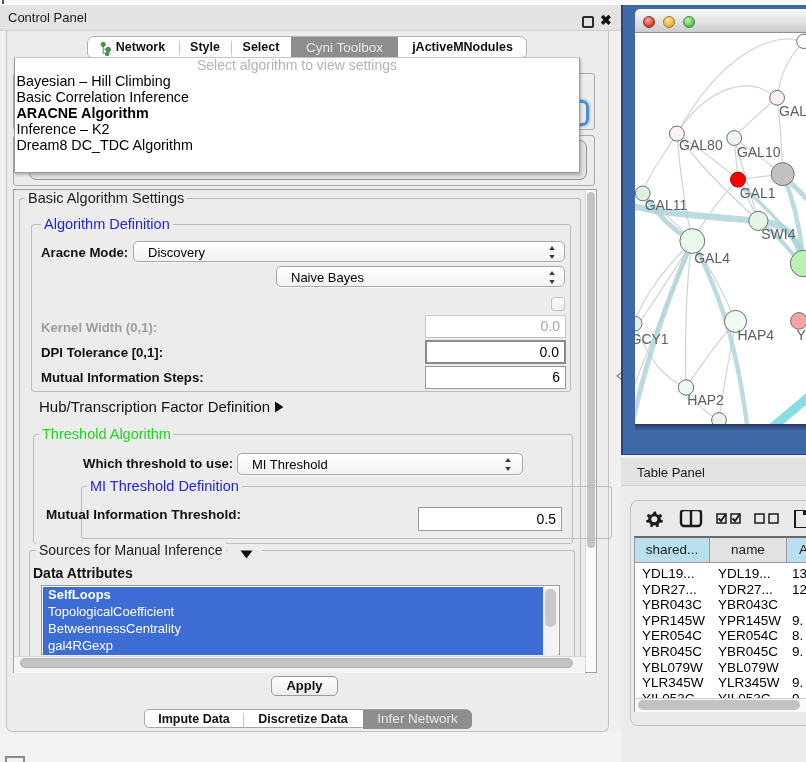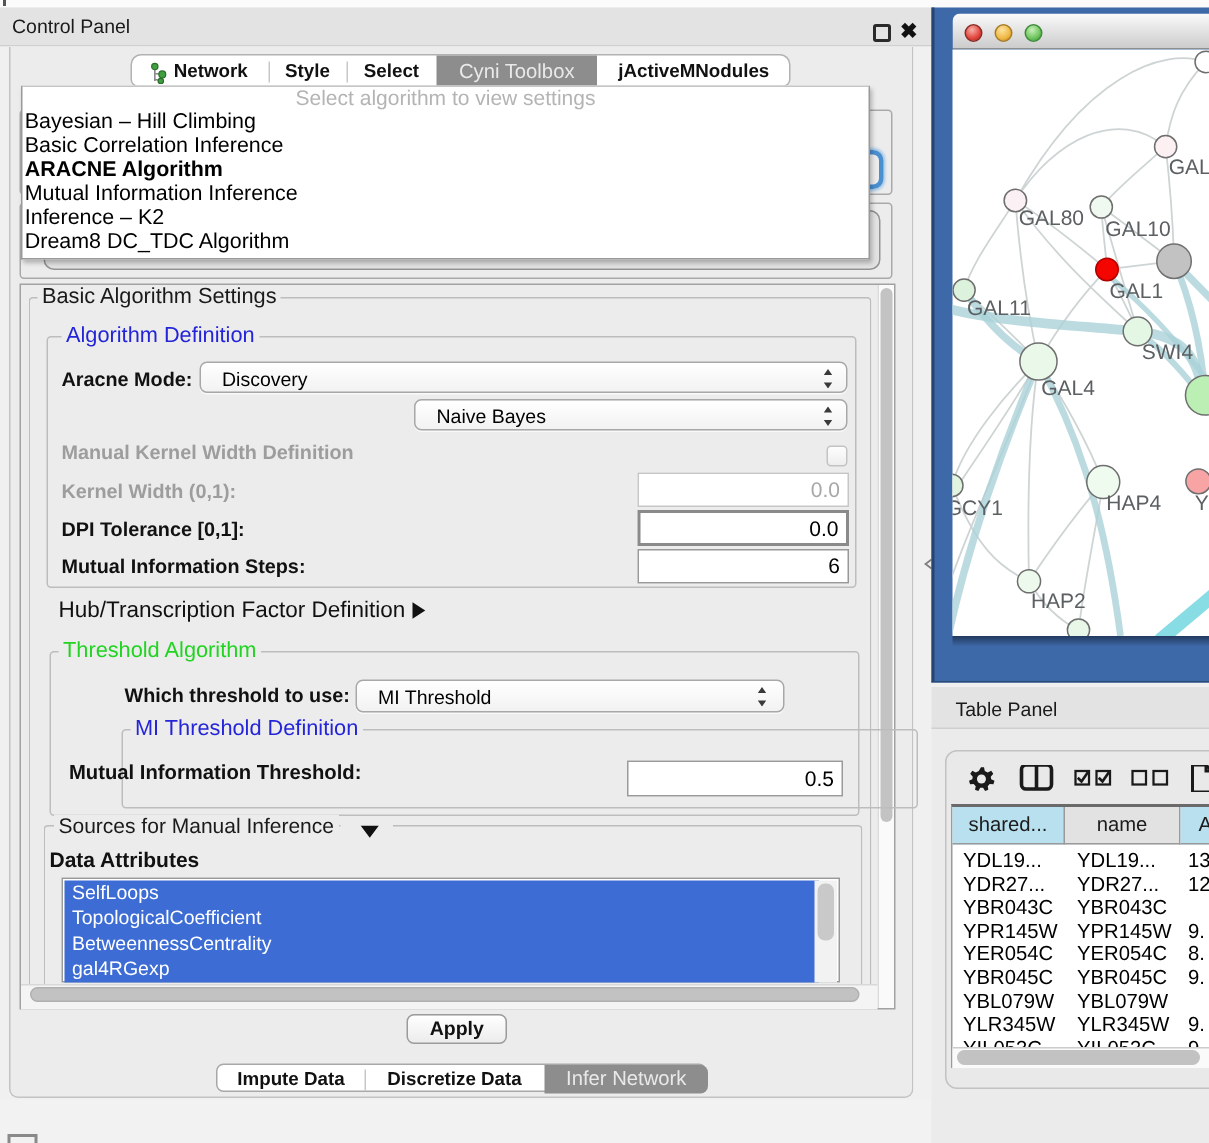--- a/index.html
+++ b/index.html
@@ -123,21 +123,20 @@
       <circle cx="8.2" cy="8.6" r="2.3" fill="#3fa03f" stroke="#2a6e2a" stroke-width="0.8"></circle>
       <circle cx="7.2" cy="13" r="1.8" fill="#3fa03f" stroke="#2a6e2a" stroke-width="0.8"></circle>
     </svg>
   </div>
 
   <div id="popup" class="abs">
     <div class="hint">Select algorithm to view settings</div>
     <div class="it">Bayesian – Hill Climbing</div>
     <div class="it">Basic Correlation Inference</div>
     <div class="it" style="font-weight:bold;">ARACNE Algorithm</div>
-    <div class="it">Mutual Information Inference</div>
     <div class="it">Inference – K2</div>
     <div class="it">Dream8 DC_TDC Algorithm</div>
   </div>
 
   <div id="spane" class="abs"></div>
   <div id="vsb" class="abs"></div>
   <div id="vthumb" class="abs"></div>
 
   <div class="gb abs" style="left:19px; top:198px; width:562px; height:470px; border-radius:3px 3px 0 0; border-bottom:none;">
     <span class="gbt" style="left:5px; color:#1a1a1a;">Basic Algorithm Settings</span>
@@ -152,21 +151,20 @@
     <svg class="arr" style="right:7px; top:4px;" width="8" height="13" viewBox="0 0 8 13">
         <path d="M4 0 L6.8 4 L1.2 4 Z M4 13 L6.8 9 L1.2 9 Z" fill="#3a3a3a"></path>
       </svg>
   </div>
   <div class="combo abs" style="left:276px; top:266px; width:289px; height:21px;">
     <span class="cbtxt">Naive Bayes</span>
     <svg class="arr" style="right:7px; top:4px;" width="8" height="13" viewBox="0 0 8 13">
         <path d="M4 0 L6.8 4 L1.2 4 Z M4 13 L6.8 9 L1.2 9 Z" fill="#3a3a3a"></path>
       </svg>
   </div>
-  <span class="lblg" style="left:41px; top:294px;">Manual Kernel Width Definition</span>
   <div class="abs" style="left:551px; top:297px; width:14px; height:14px; background:linear-gradient(#fdfdfd,#eeeeee); border:1px solid #c3c3c3; border-radius:3px;"></div>
   <span class="lblg" style="left:41px; top:320px;">Kernel Width (0,1):</span>
   <div class="field abs" style="left:425px; top:315px; width:141px; height:23px; border:1px solid #c6c6c6; color:#a8a8a8; line-height:21px;">0.0</div>
   <span class="lbl" style="left:41px; top:345px;">DPI Tolerance [0,1]:</span>
   <div class="field abs" style="left:425px; top:340px; width:141px; height:24px; border:2px solid #8a8a8a; color:#000; line-height:20px;">0.0</div>
   <span class="lbl" style="left:41px; top:370px;">Mutual Information Steps:</span>
   <div class="field abs" style="left:425px; top:366px; width:141px; height:23px; border:1px solid #999999; color:#000; line-height:21px;">6</div>
 
   <span class="abs" style="left:39px; top:398px; font-size:15px; color:#111;">Hub/Transcription Factor Definition</span>
   <svg class="abs" style="left:274px; top:401px;" width="10" height="12">
@@ -192,21 +190,21 @@
   <div class="gb abs" style="left:29px; top:550px; width:546px; height:122px; border-bottom:none; border-radius:3px 3px 0 0;">
     <span class="gbt" style="left:6px; color:#1a1a1a; font-size:14px;">Sources for Manual Inference</span>
   </div>
   <span class="abs" style="left:227px; top:546px; width:35px; height:10px; background:#ececec;"></span>
   <svg class="abs" style="left:240px; top:550px;" width="13" height="9">
       <path d="M0.5 0.5 L12.5 0.5 L6.5 8.5 Z" fill="#111"></path>
     </svg>
   <span class="lbl" style="left:33px; top:565px; font-size:14px;">Data Attributes</span>
   <div class="abs" style="left:41px; top:585px; width:519px; height:70px; background:#fff; border:1px solid #999;">
     <div style="position:absolute; left:1px; top:1px; width:503px; height:68px; background:#3c6cd4; color:#fff; font-size:13px;">
-      <div style="height:17px; line-height:16px; padding-left:5px;">SelfLoops</div>
+      <div style="height:17px; line-height:16px; padding-left:5px;font-weight:bold;">SelfLoops</div>
       <div style="height:17px; line-height:16px; padding-left:5px;">TopologicalCoefficient</div>
       <div style="height:17px; line-height:16px; padding-left:5px;">BetweennessCentrality</div>
       <div style="height:17px; line-height:16px; padding-left:5px;">gal4RGexp</div>
     </div>
     <div style="position:absolute; right:1px; top:1px; width:15px; height:68px; background:#f2f2f2;"></div>
     <div style="position:absolute; right:3px; top:3px; width:11px; height:38px; background:#c9c9c9; border-radius:5px;"></div>
   </div>
   <div id="hsbtrack" class="abs"></div>
   <div id="hthumb" class="abs"></div>
 

